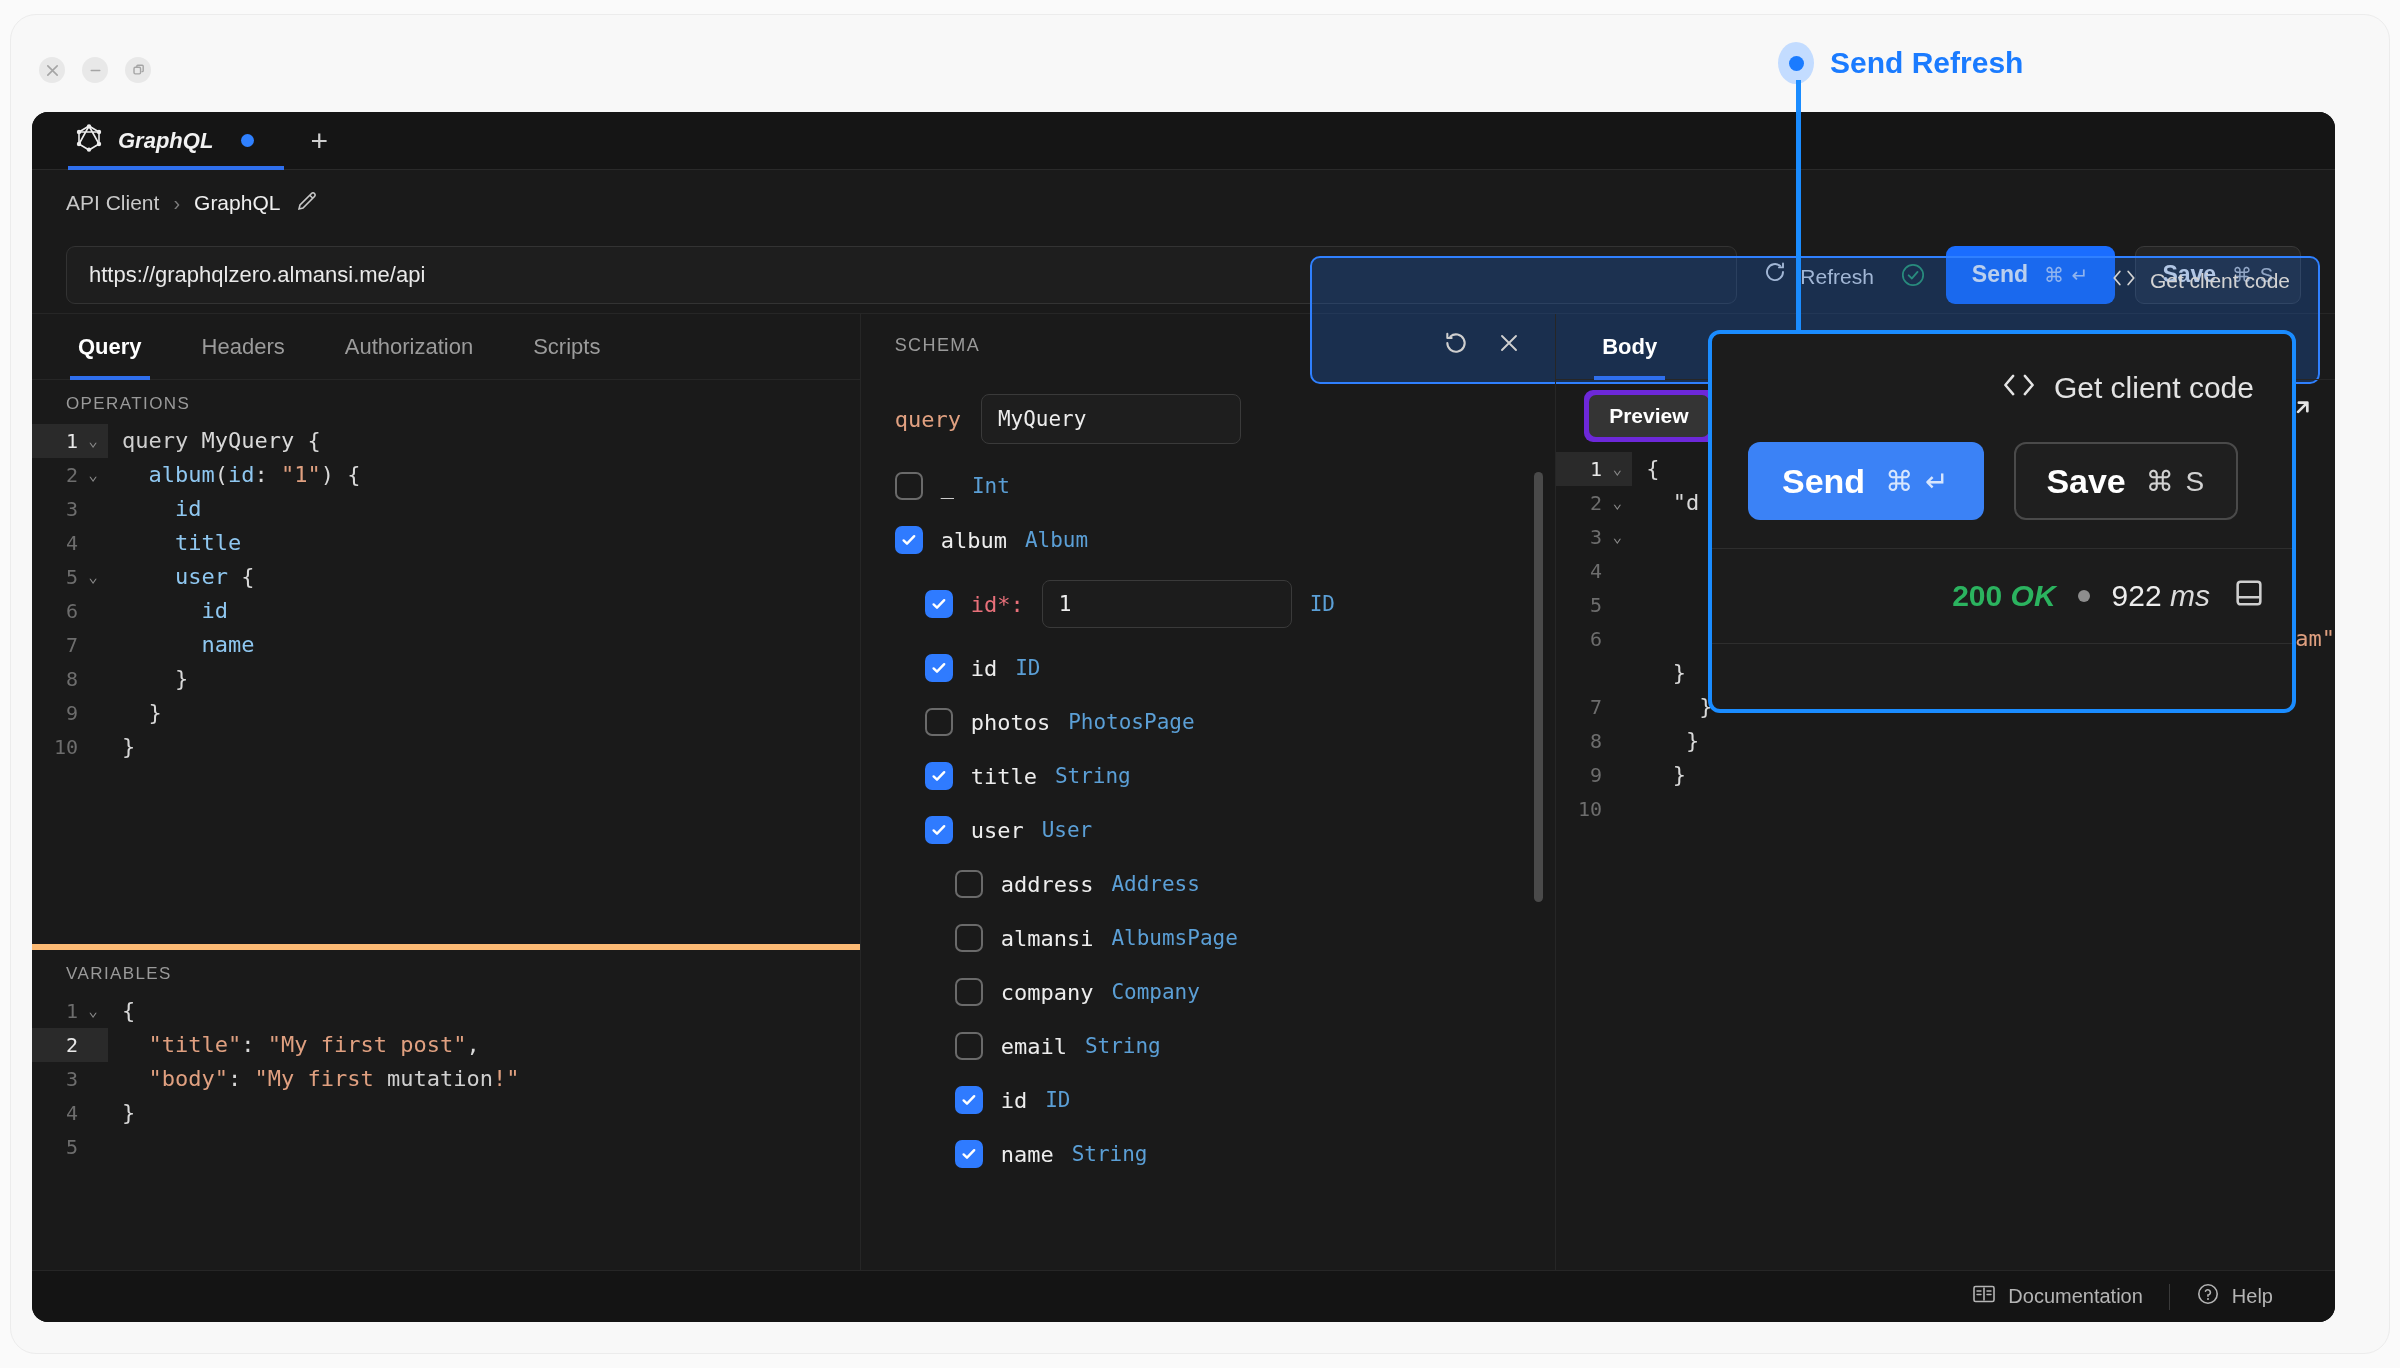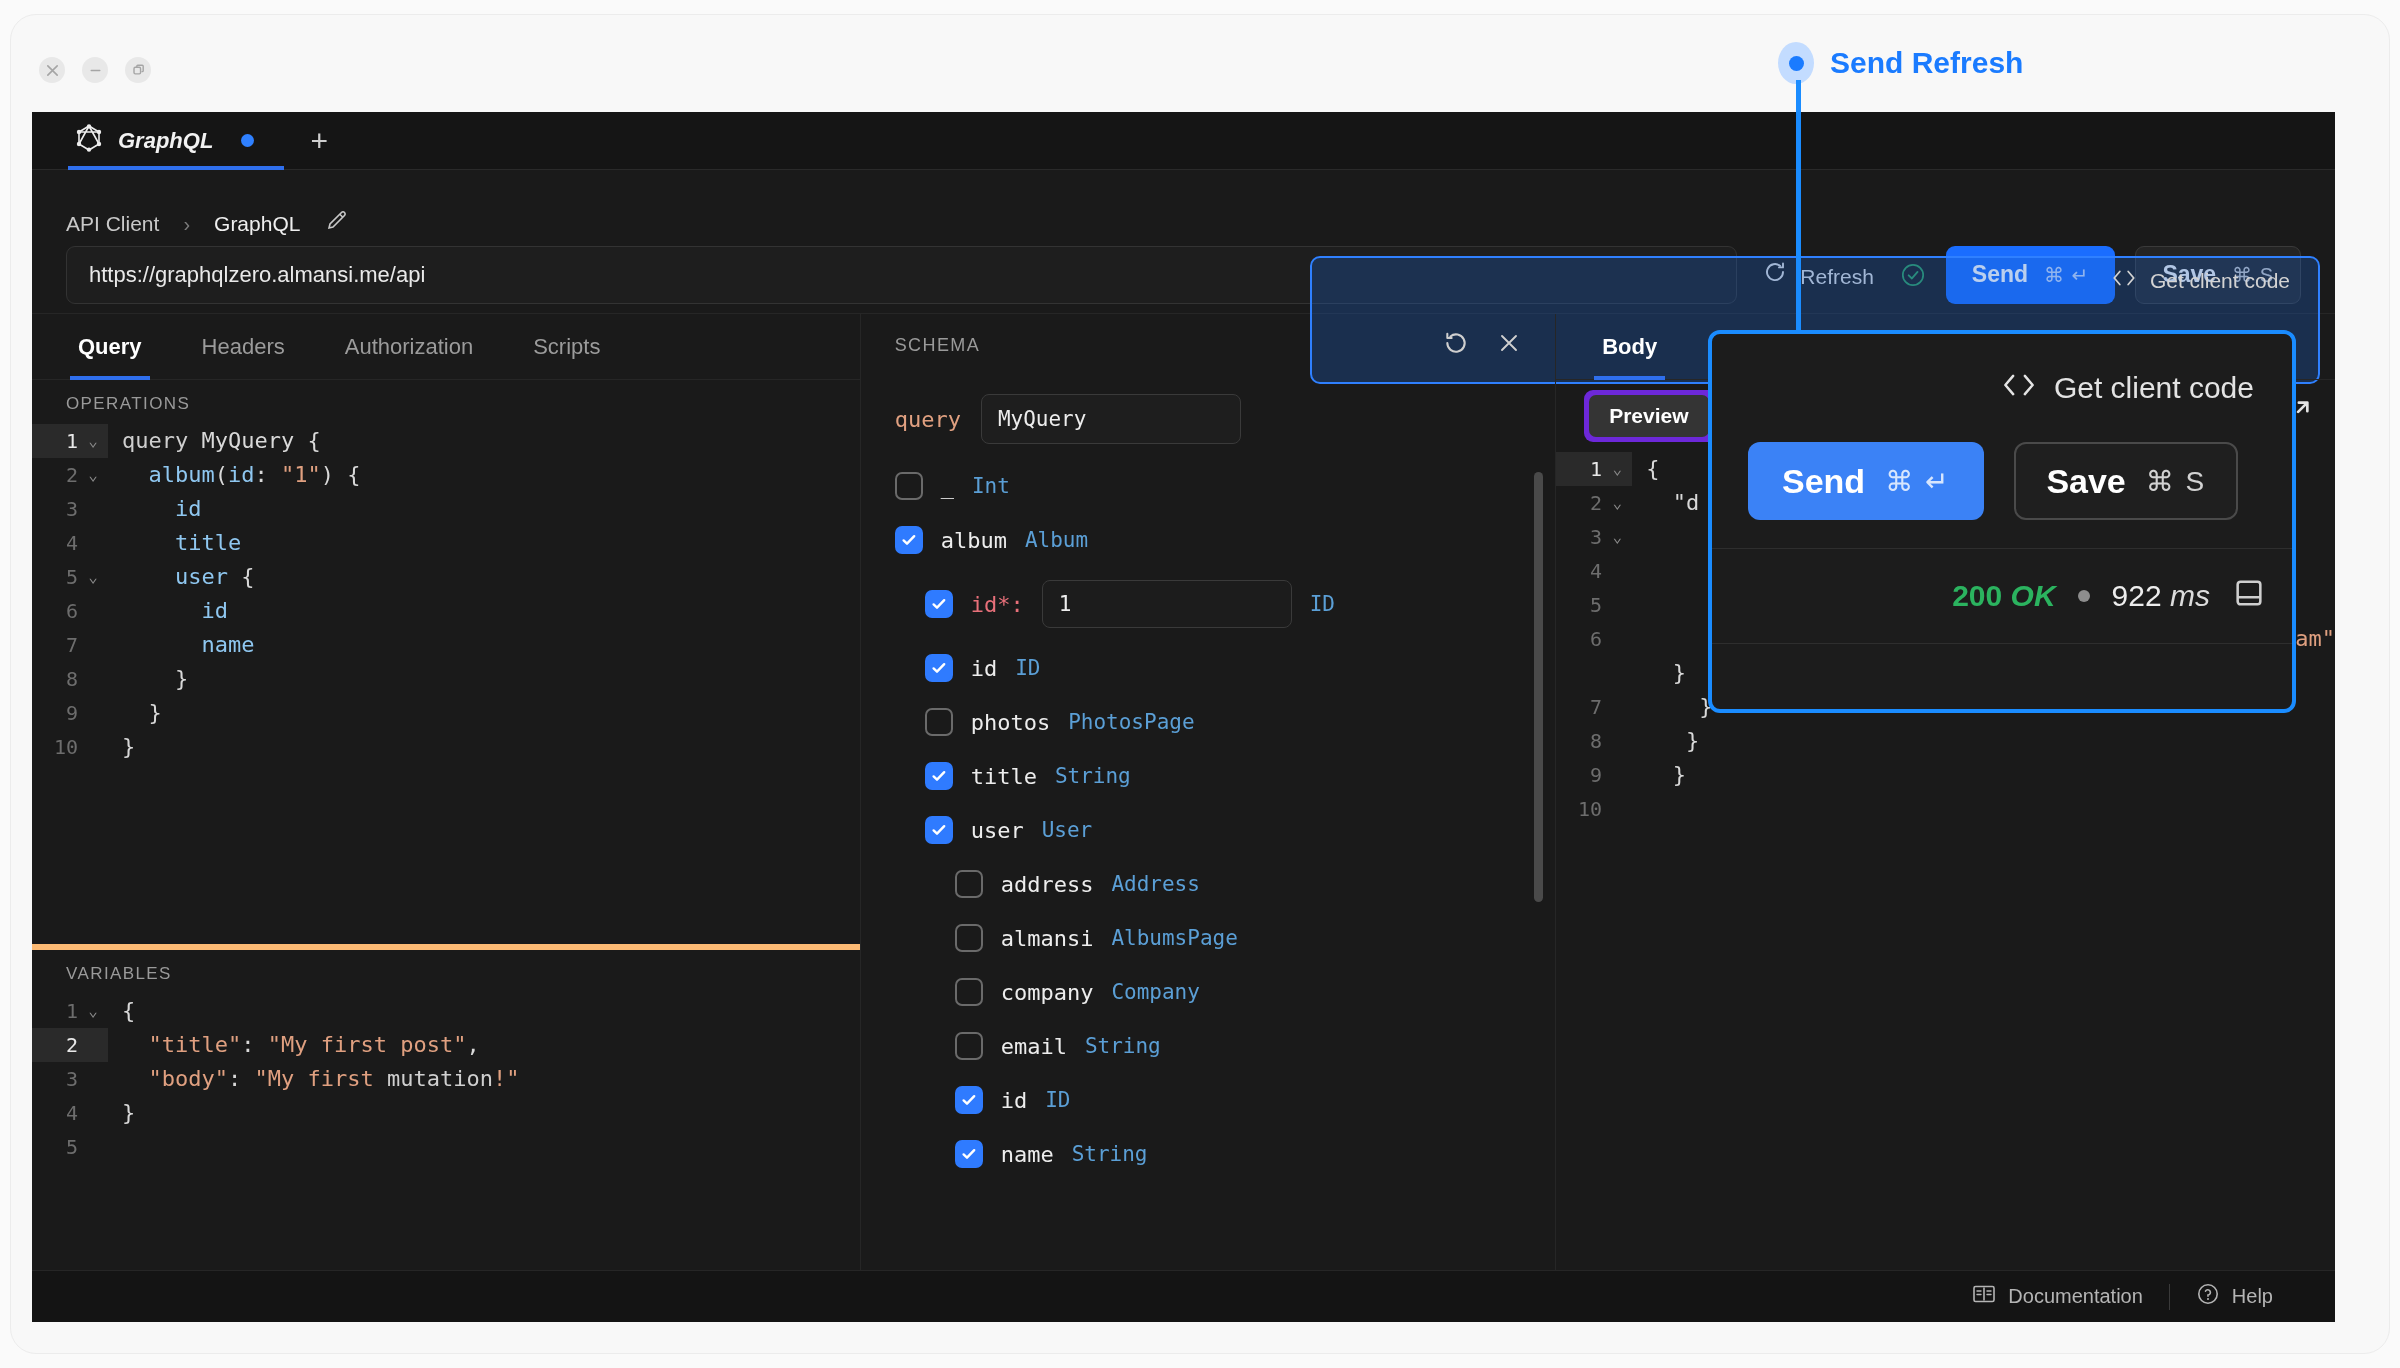--- a/index.html
+++ b/index.html
@@ -27,21 +27,21 @@
     display: flex; align-items: center; justify-content: center;
     color: #a8a8a8;
   }
   .win-dot svg { display: block; }
 
   
   .app-window {
     position: absolute; left: 32px; top: 112px;
     width: 2303px; height: 1210px;
     background: #1a1a1a;
-    border-radius: 0;
+    border-radius: 16px;
     overflow: hidden;
     color: #e6e6e6;
   }
 
   
   .tabstrip {
     position: relative; height: 58px;
     background: #151515;
     display: flex; align-items: center;
     border-bottom: 1px solid #2a2a2a;
@@ -58,21 +58,21 @@
   }
   .tab-gql-icon { position: absolute; left: 44px; top: 50%; transform: translateY(-50%); }
   .tab-dot { width: 13px; height: 13px; border-radius: 50%; background: #2f80ff; margin-left: 14px; }
   .tab-plus {
     width: 46px; height: 46px; display: flex; align-items: center; justify-content: center;
     color: #cfcfcf; font-size: 30px; font-weight: 300; margin-left: 12px;
   }
 
   
   .crumb-row {
-    height: 66px; display: flex; align-items: flex-end; gap: 24px;
+    height: 66px; display: flex; align-items: center; gap: 14px;
     padding: 0 34px; font-size: 21px; color: #c9c9c9;
   }
   .crumb-sep { color: #7d7d7d; font-size: 20px; }
   .crumb-current { color: #efefef; }
   .crumb-pencil { color: #bdbdbd; margin-left: 2px; }
 
   
   .urlbar-row {
     position: relative;
     height: 78px; display: flex; align-items: center;

